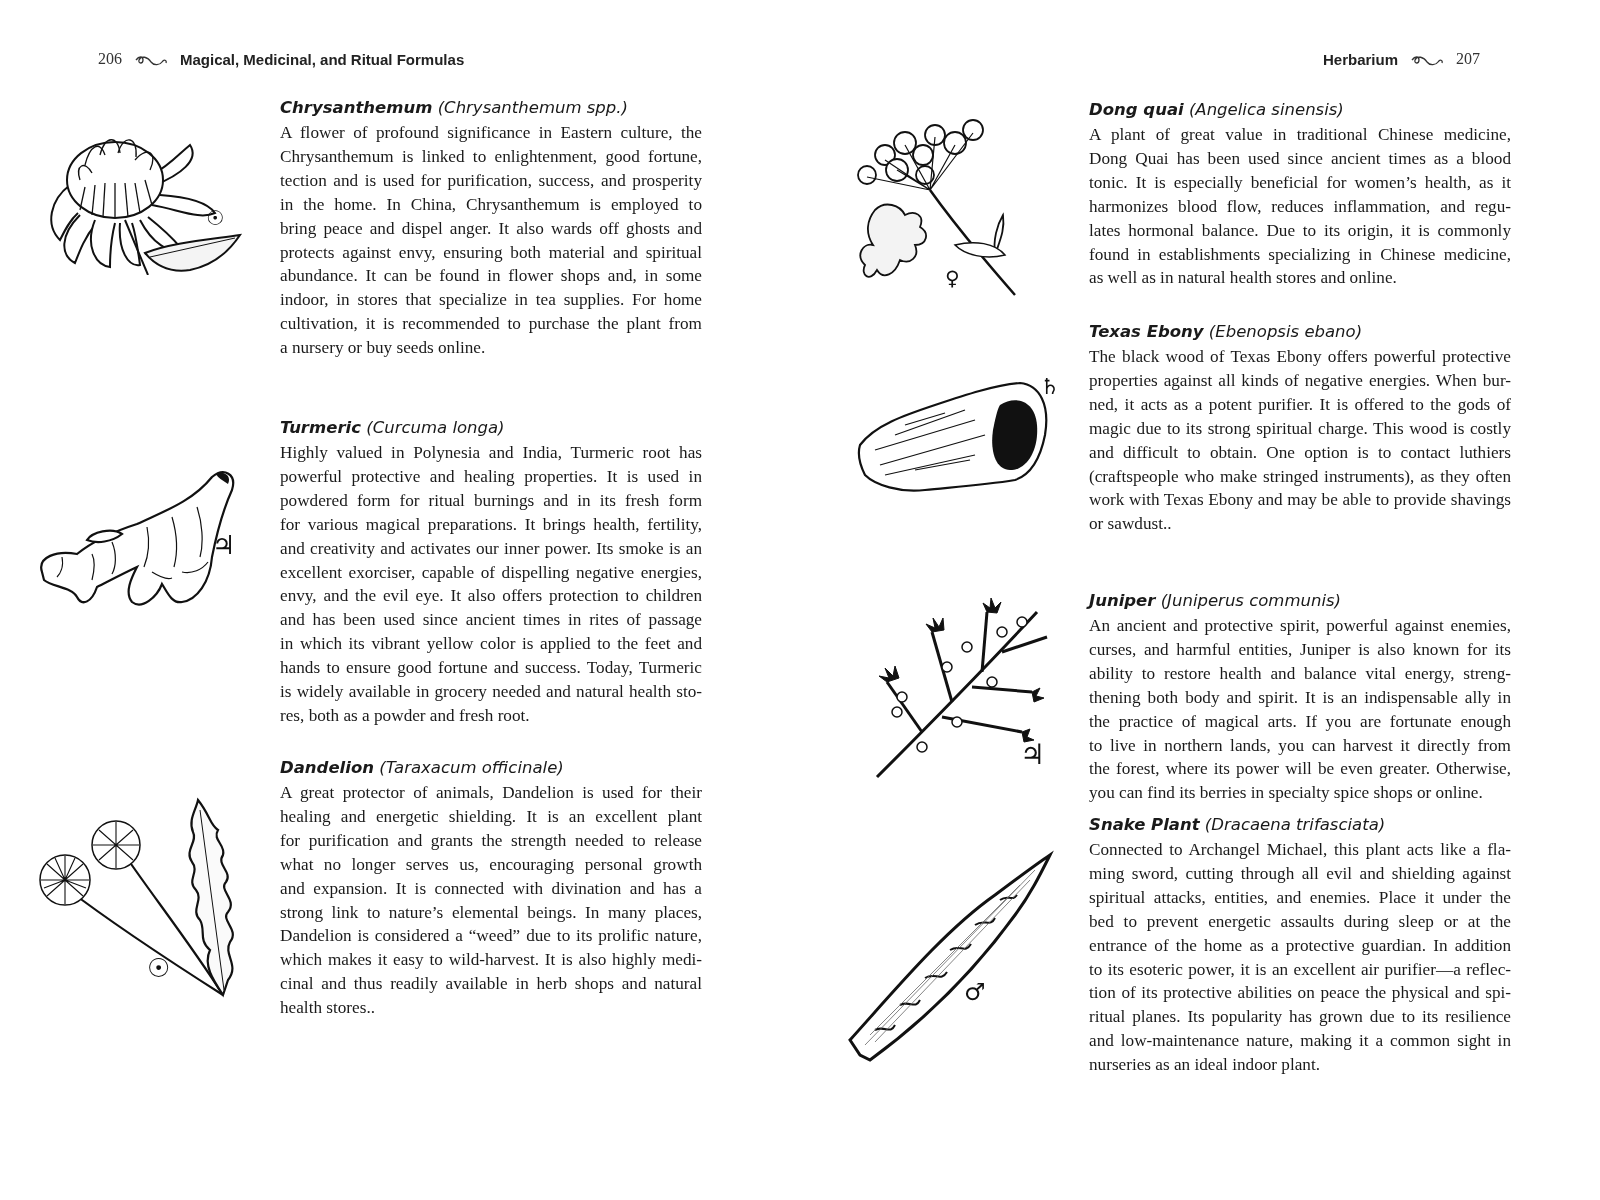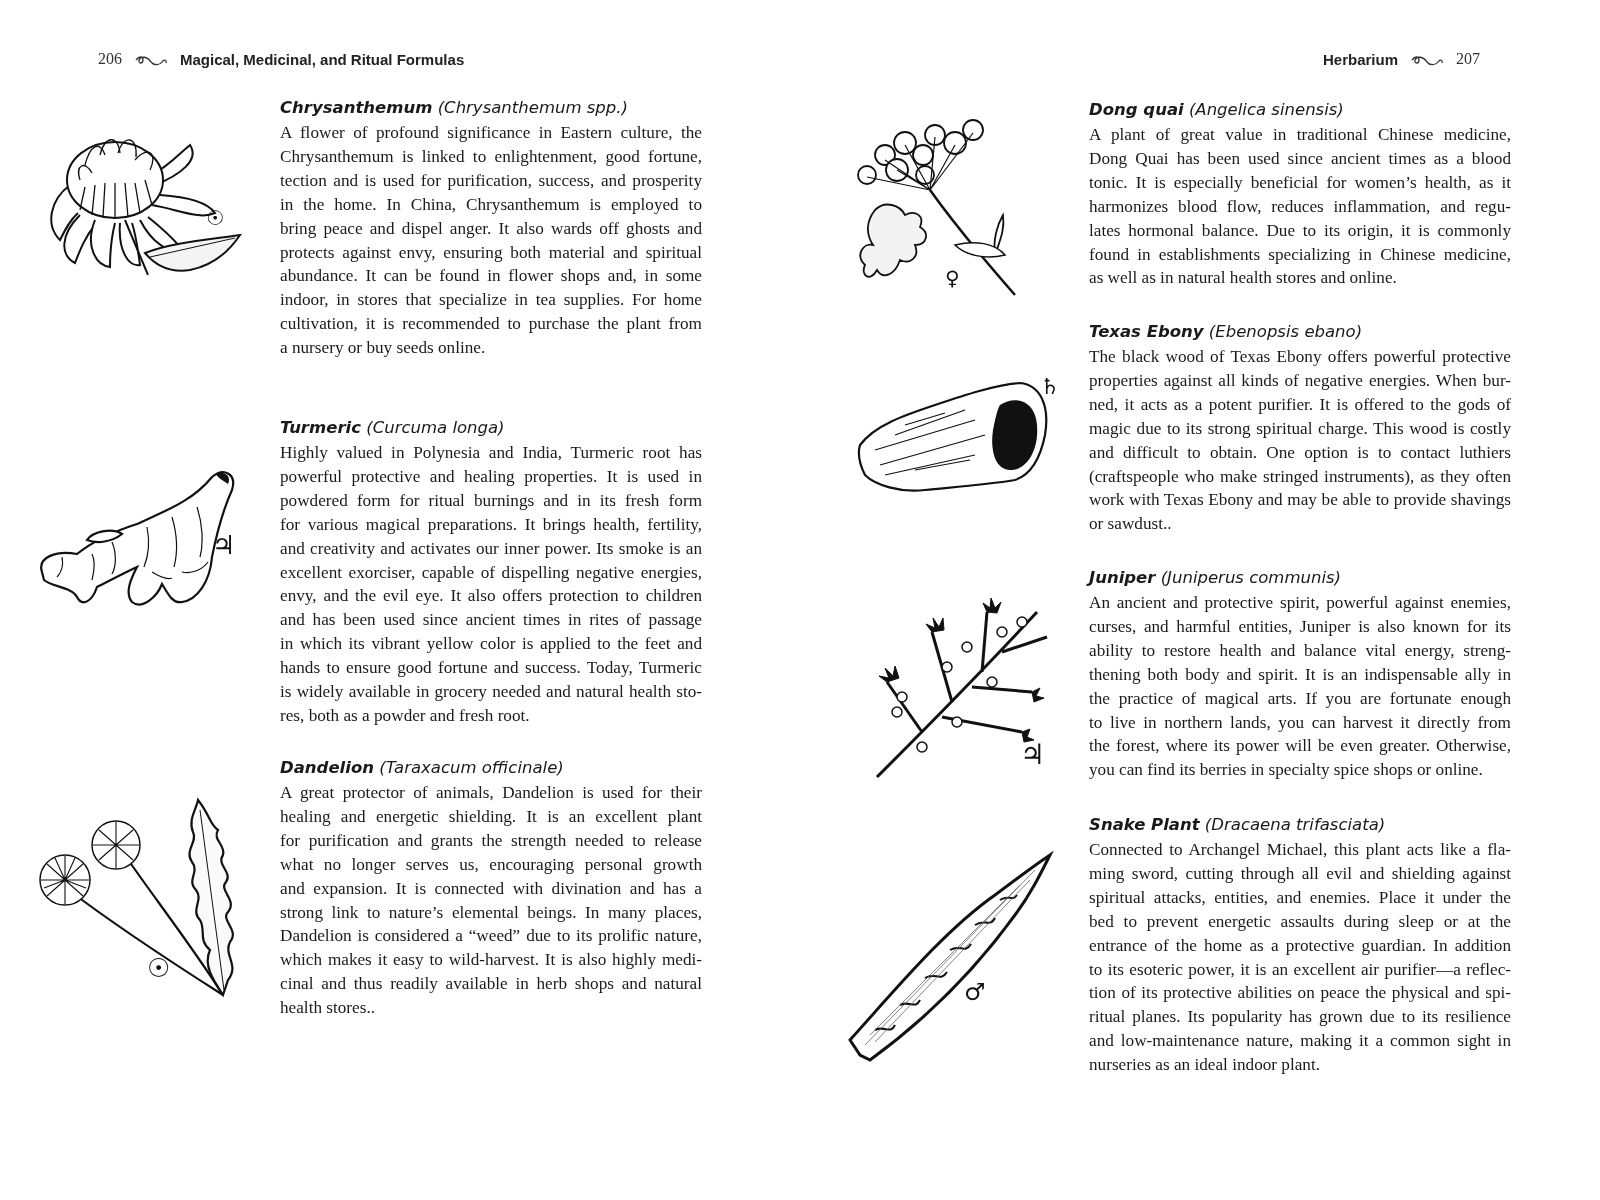--- a/index.html
+++ b/index.html
@@ -259,21 +259,21 @@
     <circle cx="105" cy="55" r="5"></circle>
       <circle cx="140" cy="40" r="5"></circle>
       <circle cx="130" cy="90" r="5"></circle>
     <circle cx="95" cy="130" r="5"></circle>
       <circle cx="60" cy="155" r="5"></circle>
       <circle cx="160" cy="30" r="5"></circle>
   </g>
 </svg>
 <span class="sym" style="left:1020px;top:738px;font-size:28px">♃</span>
 
-<div class="entry right-col" style="top:566px">
+<div class="entry right-col" style="top:589px">
   <div class="title">
     <span class="common">Juniper</span>
     <span class="latin">(Juniperus communis)</span>
   </div>
   <div>
     <span class="line">An ancient and protective spirit, powerful against enemies,</span>
     <span class="line">curses, and harmful entities, Juniper is also known for its</span>
     <span class="line">ability to restore health and balance vital energy, streng-</span>
     <span class="line">thening both body and spirit. It is an indispensable ally in</span>
     <span class="line">the practice of magical arts. If you are fortunate enough</span>

